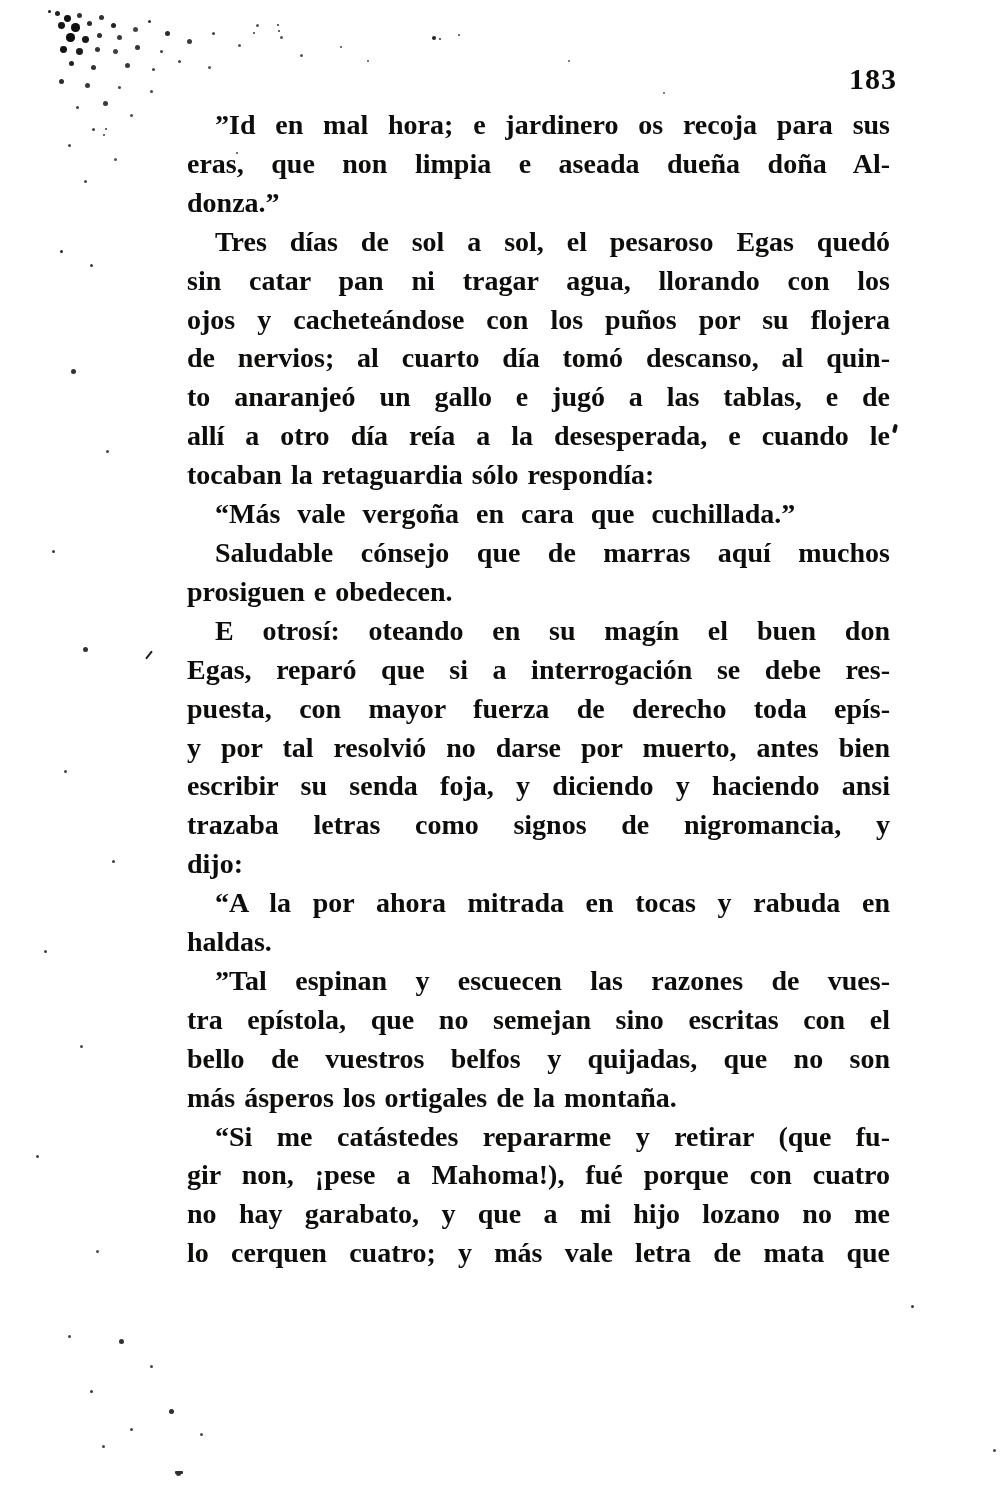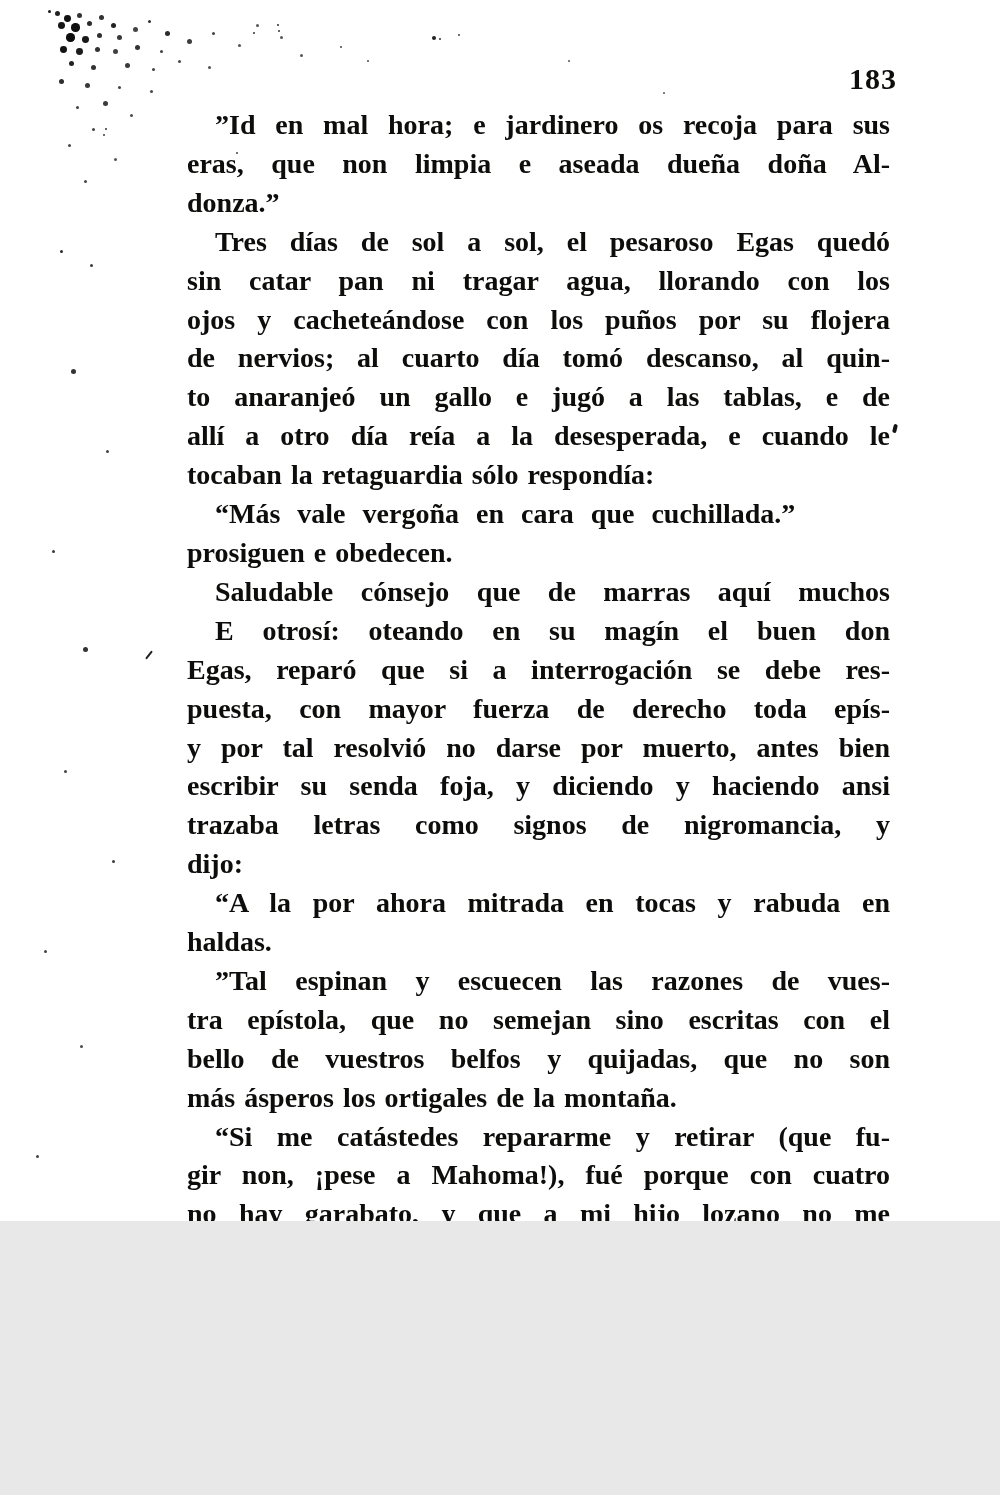--- a/index.html
+++ b/index.html
@@ -1,18 +1,18 @@
 <!DOCTYPE html>
 <html><head>
 <meta charset="utf-8">
 <style>
   html,body{margin:0;padding:0;background:#e8e8e8;}
   .page{
     position:relative;
-    width:1000px;height:1221px;
+    width:1000px;height:1495px;
     margin:0 auto;
     background:#ffffff;
     font-family:"Liberation Serif", serif;
     color:#0d0d0c;
     overflow:hidden;
   }
   .page-number{
     position:absolute;
     top:62px;left:163px;width:734px;
     text-align:right;
@@ -108,22 +108,22 @@
       <div class="line">eras, que non limpia e aseada dueña doña Al-</div>
       <div class="line last">donza.”</div>
       <div class="line indent">Tres días de sol a sol, el pesaroso Egas quedó</div>
       <div class="line">sin catar pan ni tragar agua, llorando con los</div>
       <div class="line">ojos y cacheteándose con los puños por su flojera</div>
       <div class="line">de nervios; al cuarto día tomó descanso, al quin-</div>
       <div class="line">to anaranjeó un gallo e jugó a las tablas, e de</div>
       <div class="line">allí a otro día reía a la desesperada, e cuando le</div>
       <div class="line last">tocaban la retaguardia sólo respondía:</div>
       <div class="line indent last wide">“Más vale vergoña en cara que cuchillada.”</div>
+      <div class="line indent">Saludable cónsejo que de marras aquí muchos</div>
       <div class="line last">prosiguen e obedecen.</div>
-      <div class="line indent">Saludable cónsejo que de marras aquí muchos</div>
       <div class="line indent">E otrosí: oteando en su magín el buen don</div>
       <div class="line">Egas, reparó que si a interrogación se debe res-</div>
       <div class="line">puesta, con mayor fuerza de derecho toda epís-</div>
       <div class="line">y por tal resolvió no darse por muerto, antes bien</div>
       <div class="line">escribir su senda foja, y diciendo y haciendo ansi</div>
       <div class="line">trazaba letras como signos de nigromancia, y</div>
       <div class="line last">dijo:</div>
       <div class="line indent">“A la por ahora mitrada en tocas y rabuda en</div>
       <div class="line last">haldas.</div>
       <div class="line indent">”Tal espinan y escuecen las razones de vues-</div>

